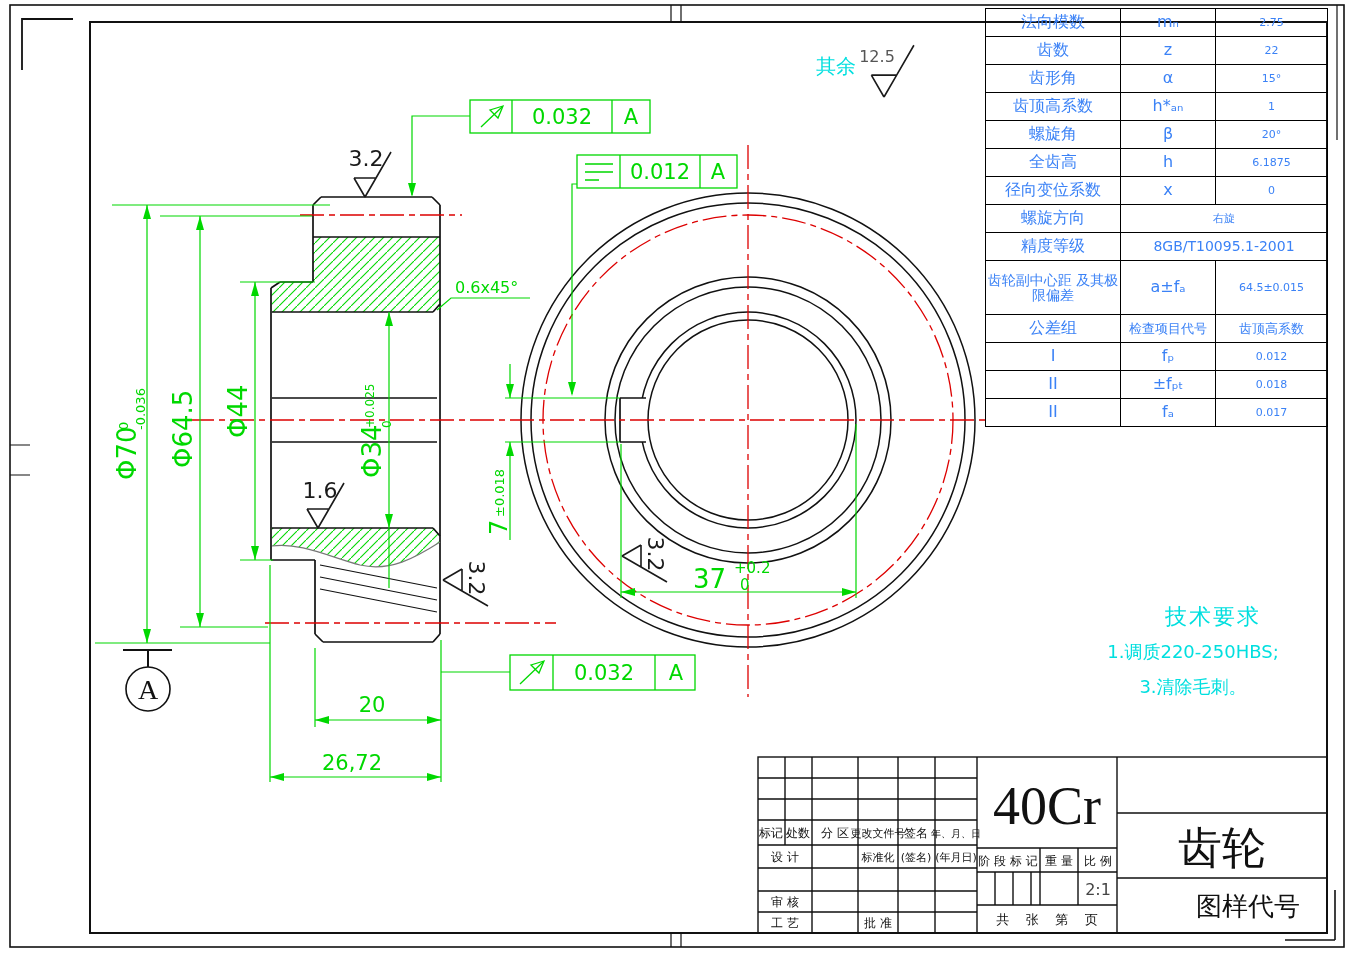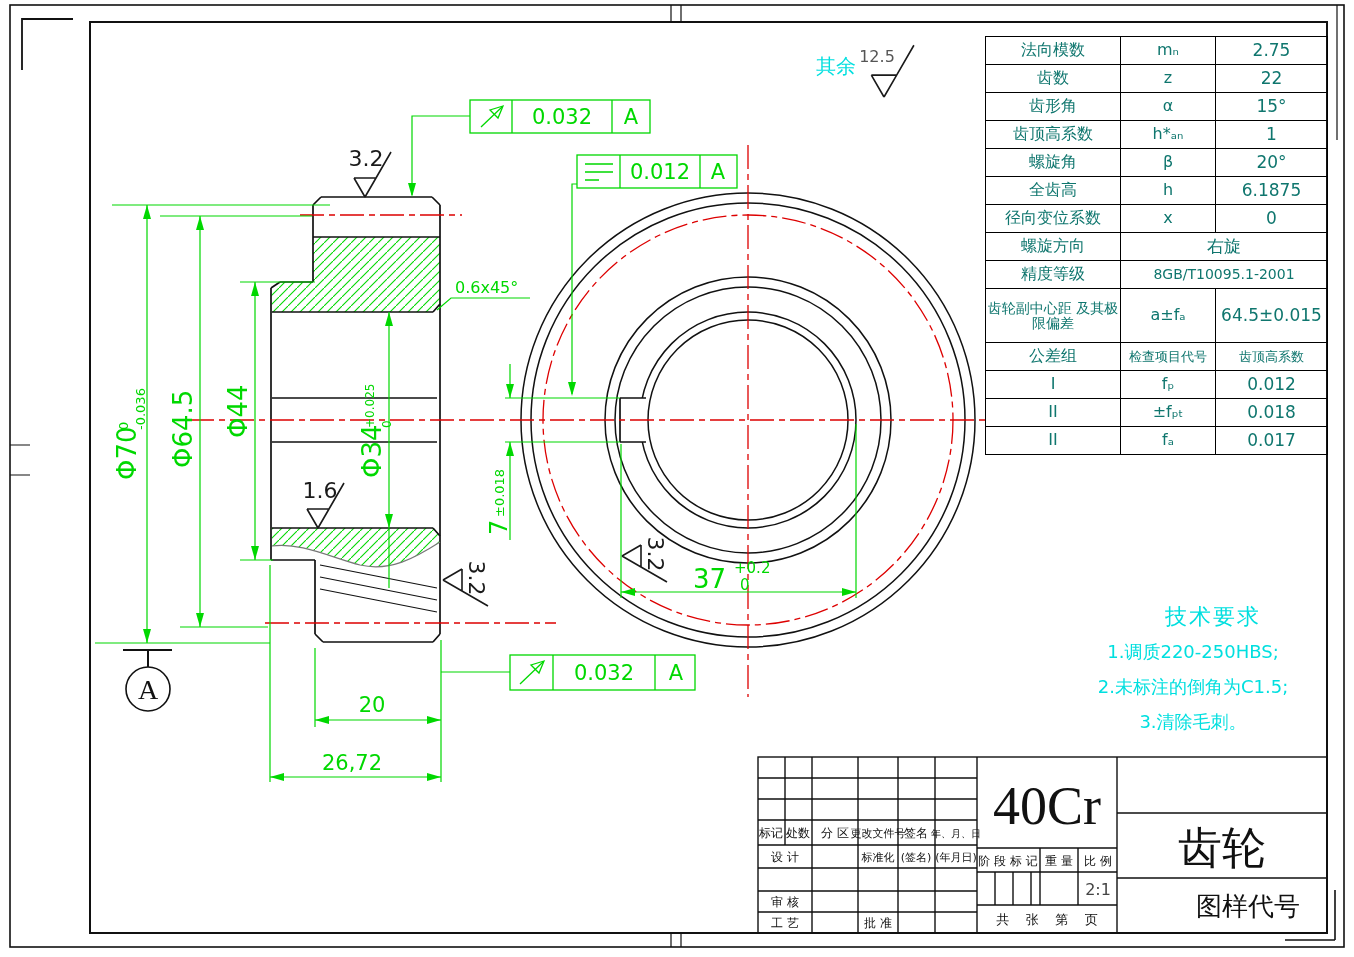--- a/index.html
+++ b/index.html
@@ -2,28 +2,28 @@
 <html><head>
 <meta charset="utf-8">
 <style>
   html,body{margin:0;padding:0;background:#fff;}
   body{font-family:"Liberation Sans",sans-serif;}
   #stage{position:relative;width:1354px;height:957px;background:#fff;overflow:hidden;}
   #cad{position:absolute;left:0;top:0;}
   svg text{white-space:pre;}
 
   
-  #ptable{position:absolute;left:985px;top:36px;width:342px;border-collapse:collapse;
-          table-layout:fixed;color:#0f766e;font-family:"DejaVu Sans",sans-serif;}
+  #ptable{position:absolute;left:985px;top:8px;width:342px;border-collapse:collapse;
+          table-layout:fixed;color:#3b82f6;font-family:"DejaVu Sans",sans-serif;}
   #ptable td{border:1px solid #000;text-align:center;vertical-align:middle;
              padding:0;font-size:16px;line-height:1.05;height:27px;overflow:hidden;}
   #ptable tr.tall td{height:53px;}
   #ptable td.sm{font-size:13px;}
   #ptable td.sm2{font-size:14px;}
-  #ptable td.big{font-size:17px;}
+  #ptable td.big{font-size:11px;}
 
   
   #tech{position:absolute;left:1040px;top:602px;width:300px;color:#00dfdf;
         font-family:"DejaVu Sans",sans-serif;text-align:center;}
   #tech .t{font-size:22px;margin:0 0 8px 46px;letter-spacing:2px;}
   #tech .l{font-size:18px;margin:0 0 11px 6px;}
 </style>
 </head>
 <body>
 
@@ -352,17 +352,16 @@
           <td>II</td>
           <td>fₐ</td>
           <td class="big">0.017</td>
         </tr>
 </tbody>
     </table>
 
 <div id="tech">
   <p class="t">技术要求</p>
   <p class="l">1.调质220-250HBS;</p>
-  <p class="l">2.未标注的倒角为C1.5;</p>
   <p class="l">3.清除毛刺。</p>
 </div>
 
 </div>
 
 </body></html>

